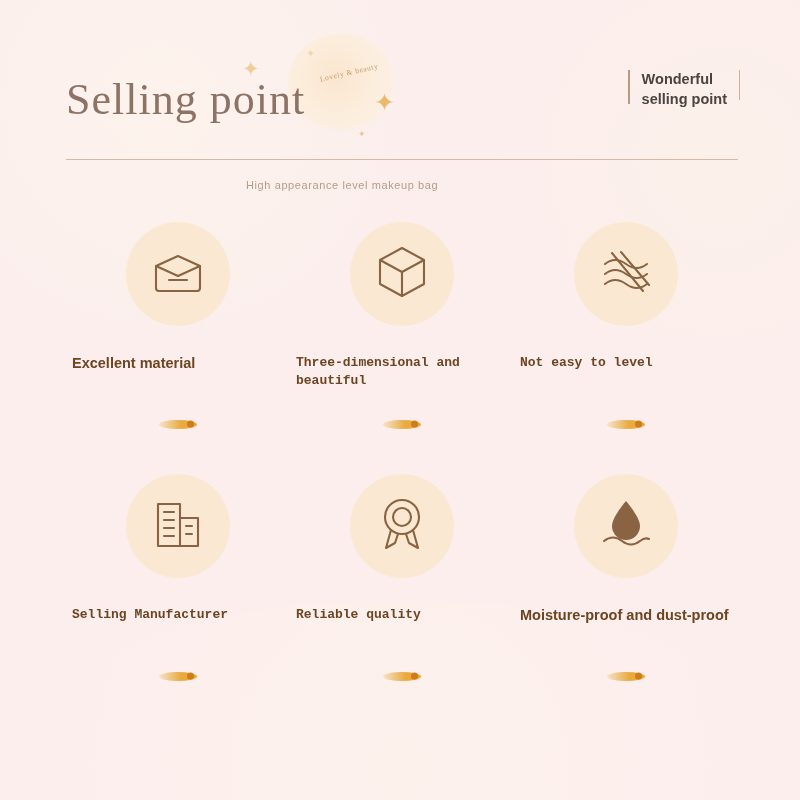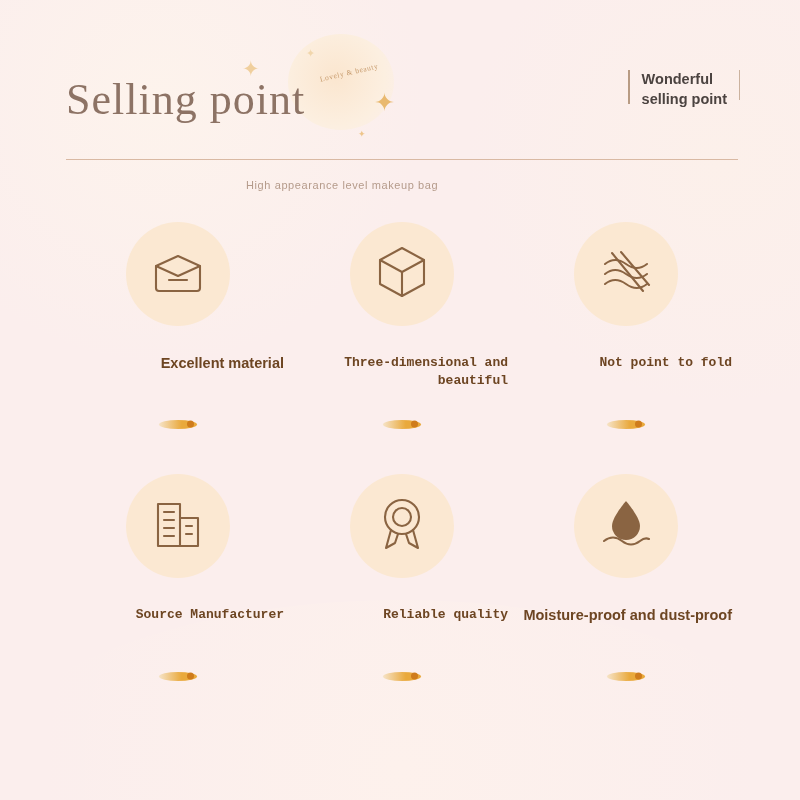--- a/index.html
+++ b/index.html
@@ -179,21 +179,21 @@
     background: #fbe8d2;
     display: flex;
     align-items: center;
     justify-content: center;
   }
   .cell-label {
     position: absolute;
     top: 148px;
     left: 0;
     width: 100%;
-    text-align: right;
+    text-align: left;
     font-size: 14.5px;
     font-weight: bold;
     color: #8a5a2b;
     line-height: 1.35;
     padding: 0 6px;
     box-sizing: border-box;
   }
   .cell.small .cell-label { font-size: 13px; font-family: Liberation Mono, monospace; }
   .cell.brown .cell-label { color: #6d4522; }
 
@@ -302,40 +302,40 @@
         <span>
           <svg width="54" height="50" viewBox="0 0 54 50" fill="none" stroke="#8a6442" stroke-width="2.1" stroke-linecap="round">
             <path d="M6 17 Q16 9 27 17 Q38 25 48 17"></path>
             <path d="M6 27 Q16 19 27 27 Q38 35 48 27"></path>
             <path d="M6 37 Q16 29 27 37 Q38 45 48 37"></path>
             <path d="M13 6 L44 44"></path>
             <path d="M22 5 L50 38"></path>
           </svg>
         </span>
       </div>
-      <div class="cell-label">Not point to fold</div>
+      <div class="cell-label">Not easy to level</div>
       <div class="leaf">
           <span class="shape">
             <span class="dot"></span>
           </span>
         </div>
     </div>
 
     <div class="cell small brown">
       <div class="circle">
         <span>
           <svg width="48" height="52" viewBox="0 0 48 52" fill="none" stroke="#8a6442" stroke-width="2.1" stroke-linejoin="round" stroke-linecap="round">
             <path d="M4 6 L26 6 L26 48 L4 48 Z"></path>
             <path d="M26 20 L44 20 L44 48 L26 48"></path>
             <path d="M10 14 L20 14 M10 22 L20 22 M10 30 L20 30 M10 38 L20 38"></path>
             <path d="M32 28 L38 28 M32 36 L38 36"></path>
           </svg>
         </span>
       </div>
-      <div class="cell-label">Source Manufacturer</div>
+      <div class="cell-label">Selling Manufacturer</div>
       <div class="leaf">
           <span class="shape">
             <span class="dot"></span>
           </span>
         </div>
     </div>
 
     <div class="cell small brown">
       <div class="circle">
         <span>

